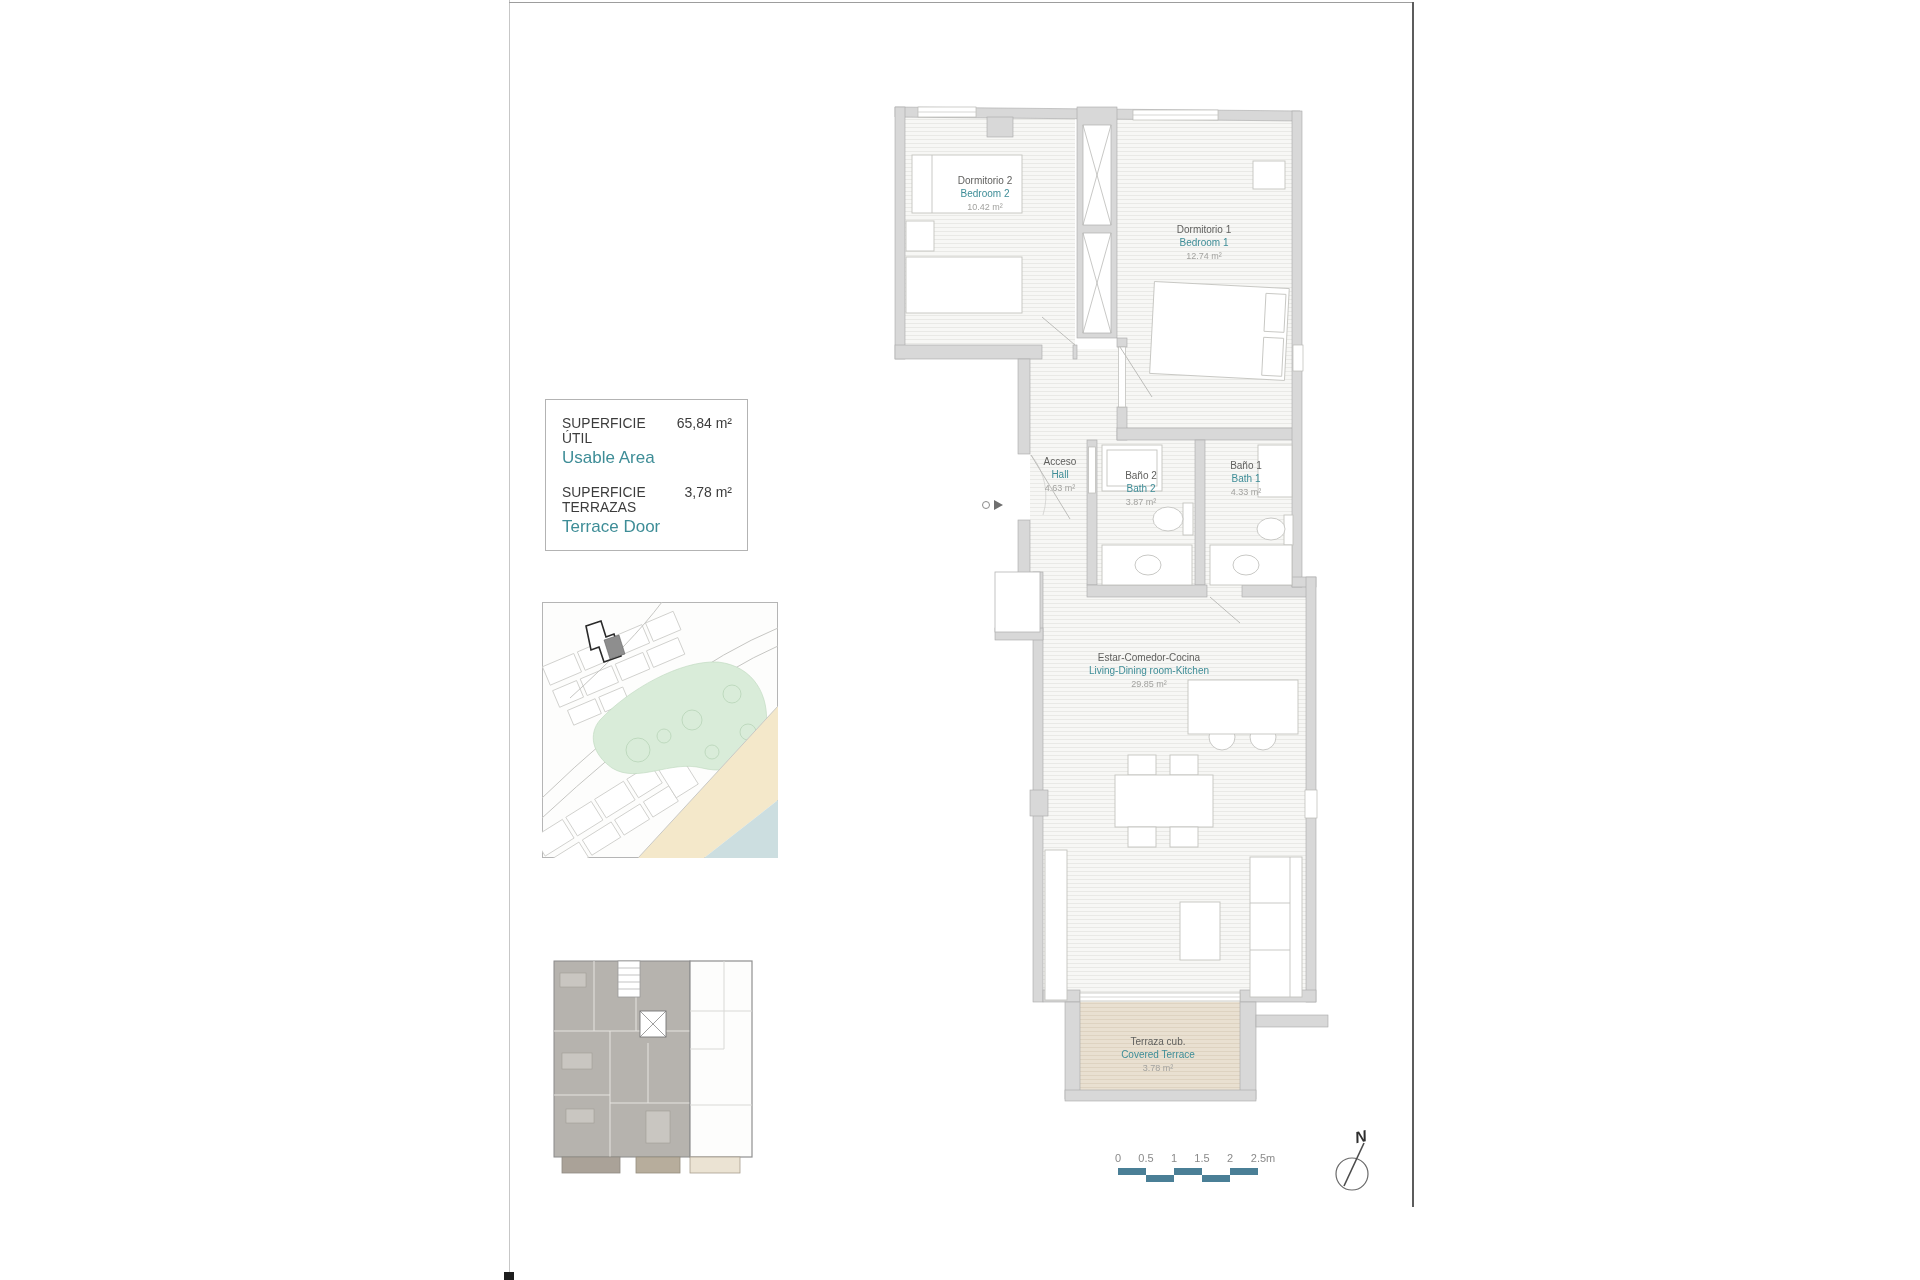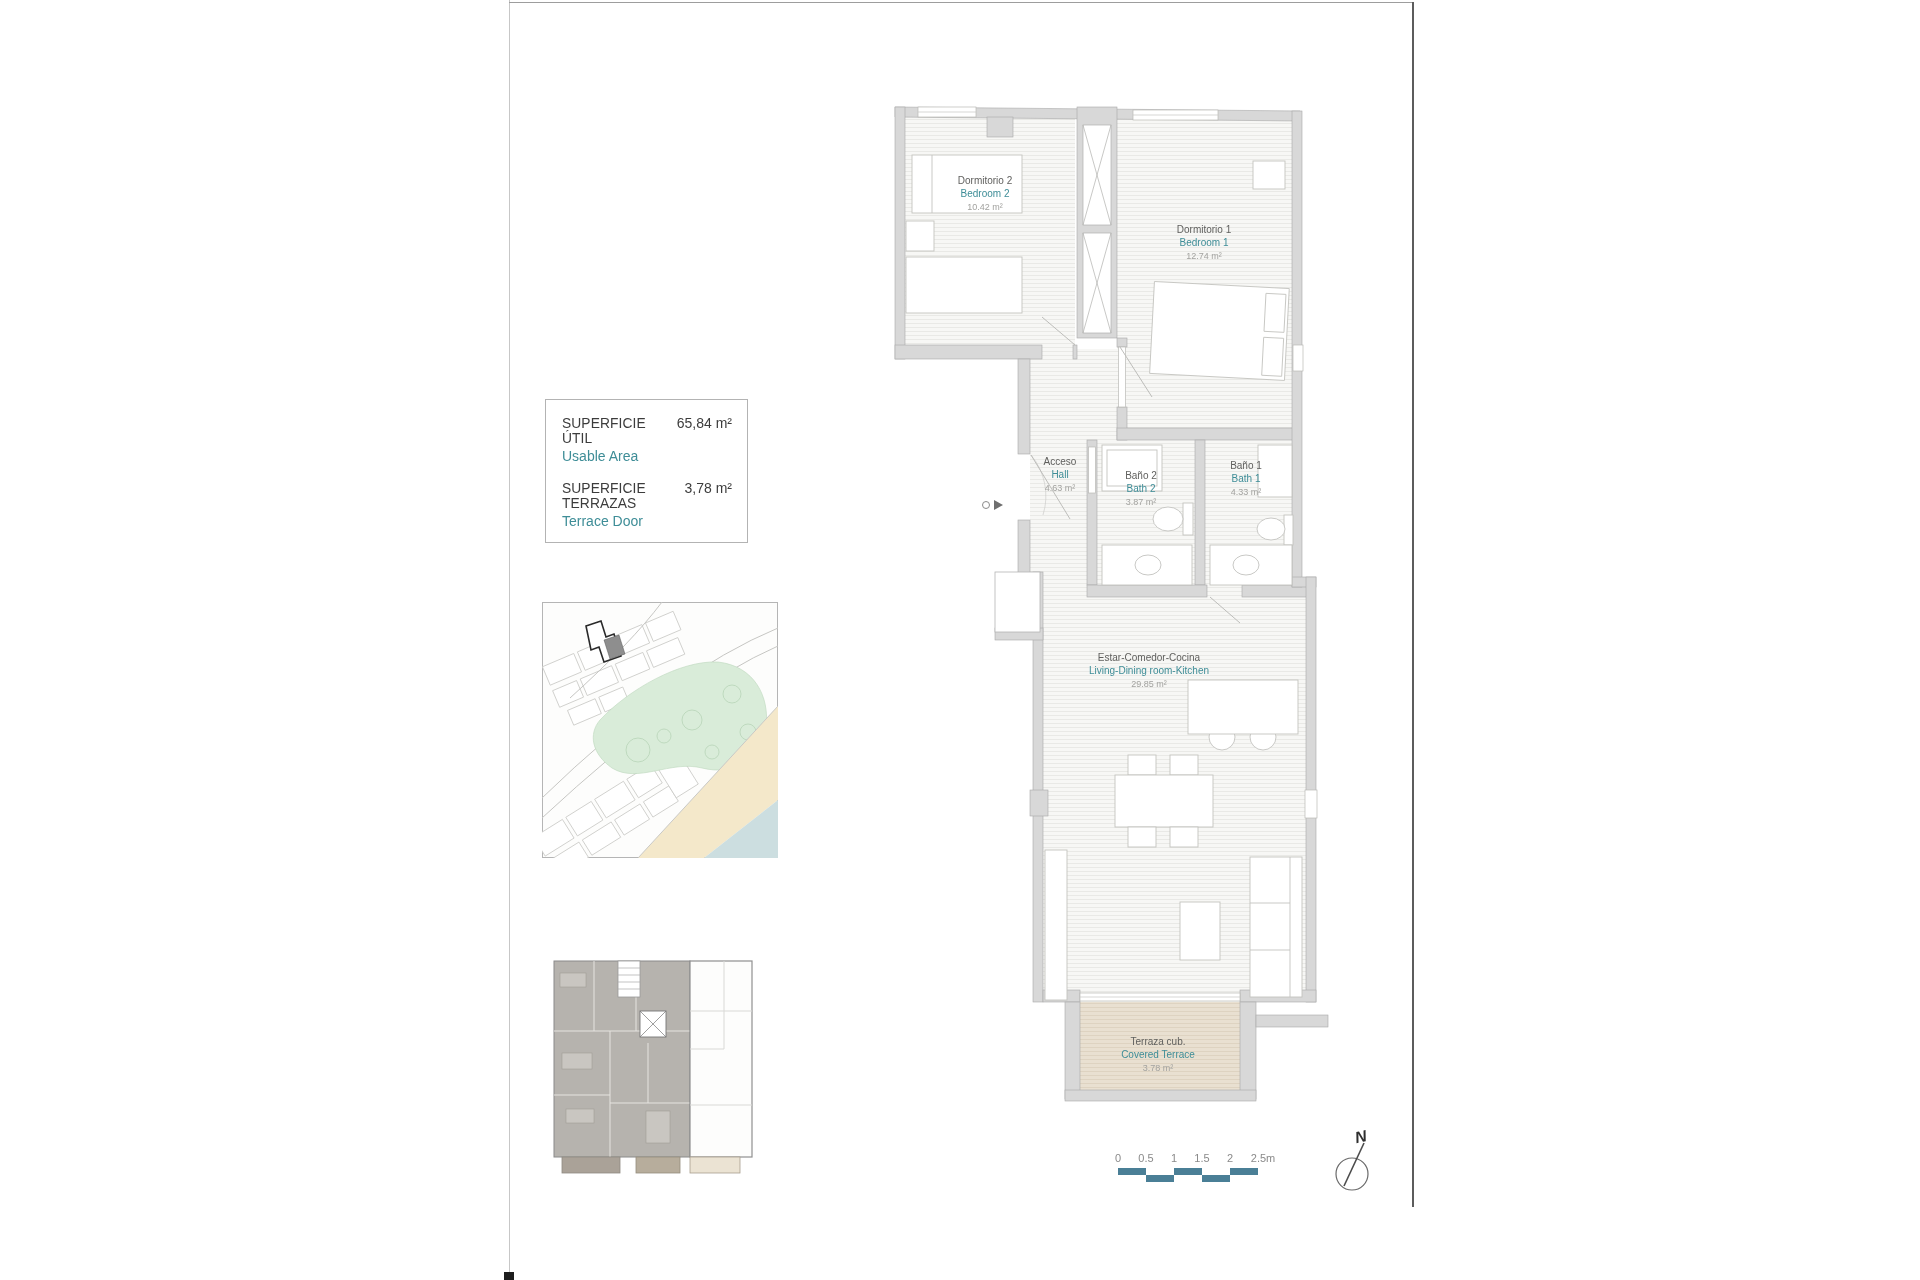--- a/index.html
+++ b/index.html
@@ -21,21 +21,21 @@
 
   
   .info-box{left:545px;top:399px;width:203px;box-sizing:border-box;border:1px solid #b3b3b3;
             padding:15px 15px 13px 16px;background:#fff;}
   .row{margin-bottom:16px;}
   .row:last-child{margin-bottom:0;}
   .row-top{display:flex;justify-content:space-between;align-items:baseline;}
   .lbl-es{font-size:13.8px;color:#3c3c3c;letter-spacing:0.1px;}
   .lbl-val{font-size:14px;color:#3c3c3c;white-space:nowrap;}
   .lbl-es2{font-size:13.5px;color:#3c3c3c;margin-top:2px;}
-  .lbl-en{font-size:14px;color:var(--teal,#3E8D97);margin-top:2px;}
+  .lbl-en{font-size:17px;color:var(--teal,#3E8D97);margin-top:2px;}
 
   svg text{font-family:"Liberation Sans",sans-serif;}
   .room-es{fill:#5f5f5d;font-size:10px;}
   .room-en{fill:var(--teal,#3E8D97);font-size:10px;}
   .room-ar{fill:#a2a29f;font-size:9px;}
   .scale-num{fill:#8a8a8a;font-size:11px;}
 </style>
 </head>
 <body>
 

